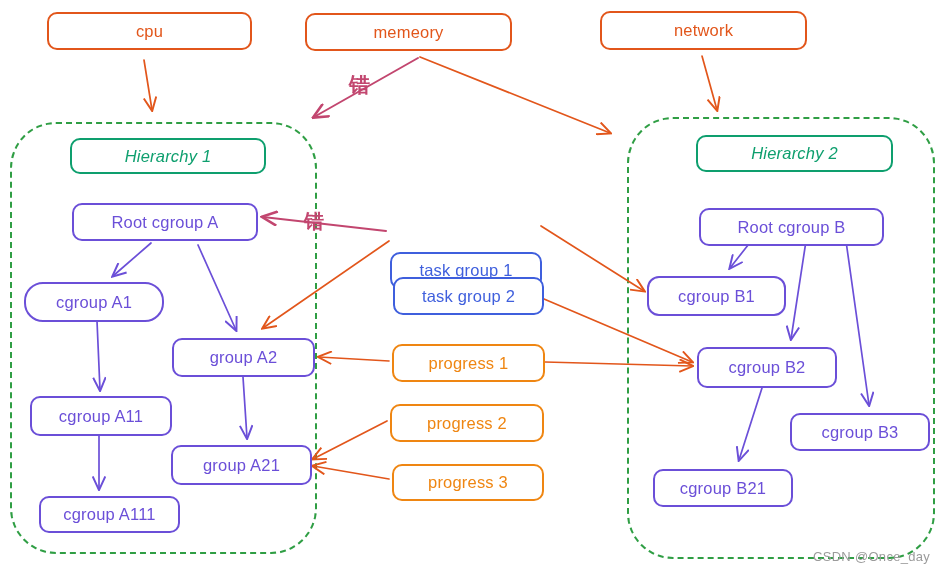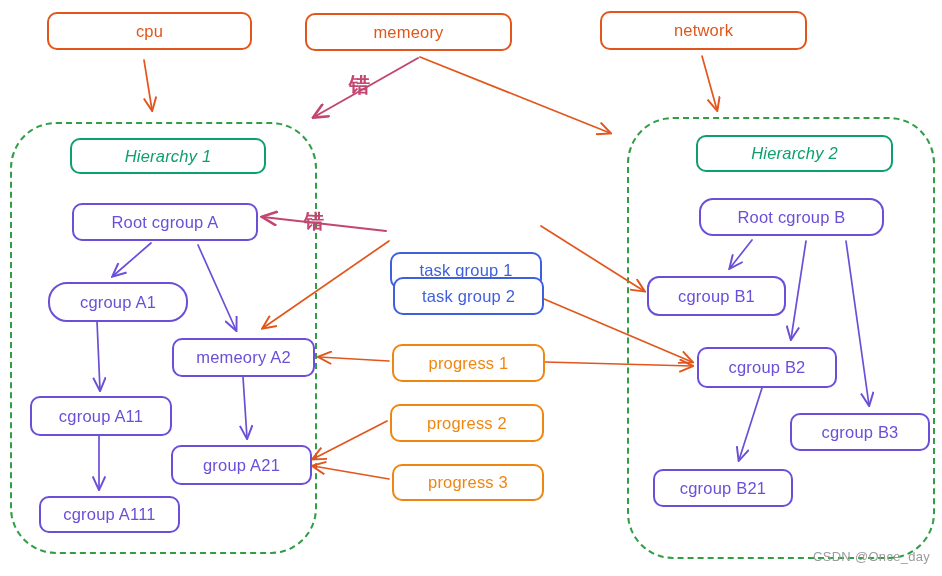--- a/index.html
+++ b/index.html
@@ -94,34 +94,34 @@
     <line class="edge e-purple" marker-end="url(#mp)" x1="846" y1="241" x2="869" y2="405"></line>
     <line class="edge e-purple" marker-end="url(#mp)" x1="762" y1="388" x2="739" y2="460"></line>
   </svg>
 
   <div class="node ctrl" style="left:47px;top:12px;width:201px;height:34px;">cpu</div>
   <div class="node ctrl" style="left:600px;top:11px;width:203px;height:35px;">network</div>
   <div class="node ctrl" style="left:305px;top:13px;width:203px;height:34px;">memeory</div>
 
   <div class="node green" style="left:70px;top:138px;width:192px;height:32px;">Hierarchy 1</div>
   <div class="node purple" style="left:72px;top:203px;width:182px;height:34px;">Root cgroup A</div>
-  <div class="node purple" style="left:48px;top:282px;width:136px;height:36px;border-radius:19px;">cgroup A1</div>
-  <div class="node purple" style="left:172px;top:338px;width:139px;height:35px;">memeory A2</div>
+  <div class="node purple" style="left:24px;top:282px;width:136px;height:36px;border-radius:19px;">cgroup A1</div>
+  <div class="node purple" style="left:172px;top:338px;width:139px;height:35px;">group A2</div>
   <div class="node purple" style="left:30px;top:396px;width:138px;height:36px;">cgroup A11</div>
   <div class="node purple" style="left:171px;top:445px;width:137px;height:36px;">group A21</div>
   <div class="node purple" style="left:39px;top:496px;width:137px;height:33px;">cgroup A111</div>
 
   <div class="node blue" style="left:390px;top:220px;width:148px;height:33px;margin-top:32px;">task group 1</div>
   <div class="node blue" style="left:393px;top:277px;width:147px;height:34px;">task group 2</div>
   <div class="node porange" style="left:392px;top:344px;width:149px;height:34px;">progress 1</div>
   <div class="node porange" style="left:390px;top:404px;width:150px;height:34px;">progress 2</div>
   <div class="node porange" style="left:392px;top:464px;width:148px;height:33px;">progress 3</div>
 
   <div class="node green" style="left:696px;top:135px;width:193px;height:33px;">Hierarchy 2</div>
-  <div class="node purple" style="left:699px;top:198px;width:181px;height:34px;border-radius:14px;">Root cgroup B</div>
+  <div class="node purple" style="left:699px;top:208px;width:181px;height:34px;">Root cgroup B</div>
   <div class="node purple" style="left:647px;top:276px;width:135px;height:36px;border-radius:12px;">cgroup B1</div>
   <div class="node purple" style="left:697px;top:347px;width:136px;height:37px;">cgroup B2</div>
   <div class="node purple" style="left:790px;top:413px;width:136px;height:34px;">cgroup B3</div>
   <div class="node purple" style="left:653px;top:469px;width:136px;height:34px;">cgroup B21</div>
 
   <div class="wrong-label" style="left:349px;top:74px;">错</div>
   <div class="wrong-label" style="left:304px;top:211px;font-size:20px;">错</div>
 
   <div class="watermark" style="left:813px;top:549px;">CSDN @Once_day</div>
 </div>

